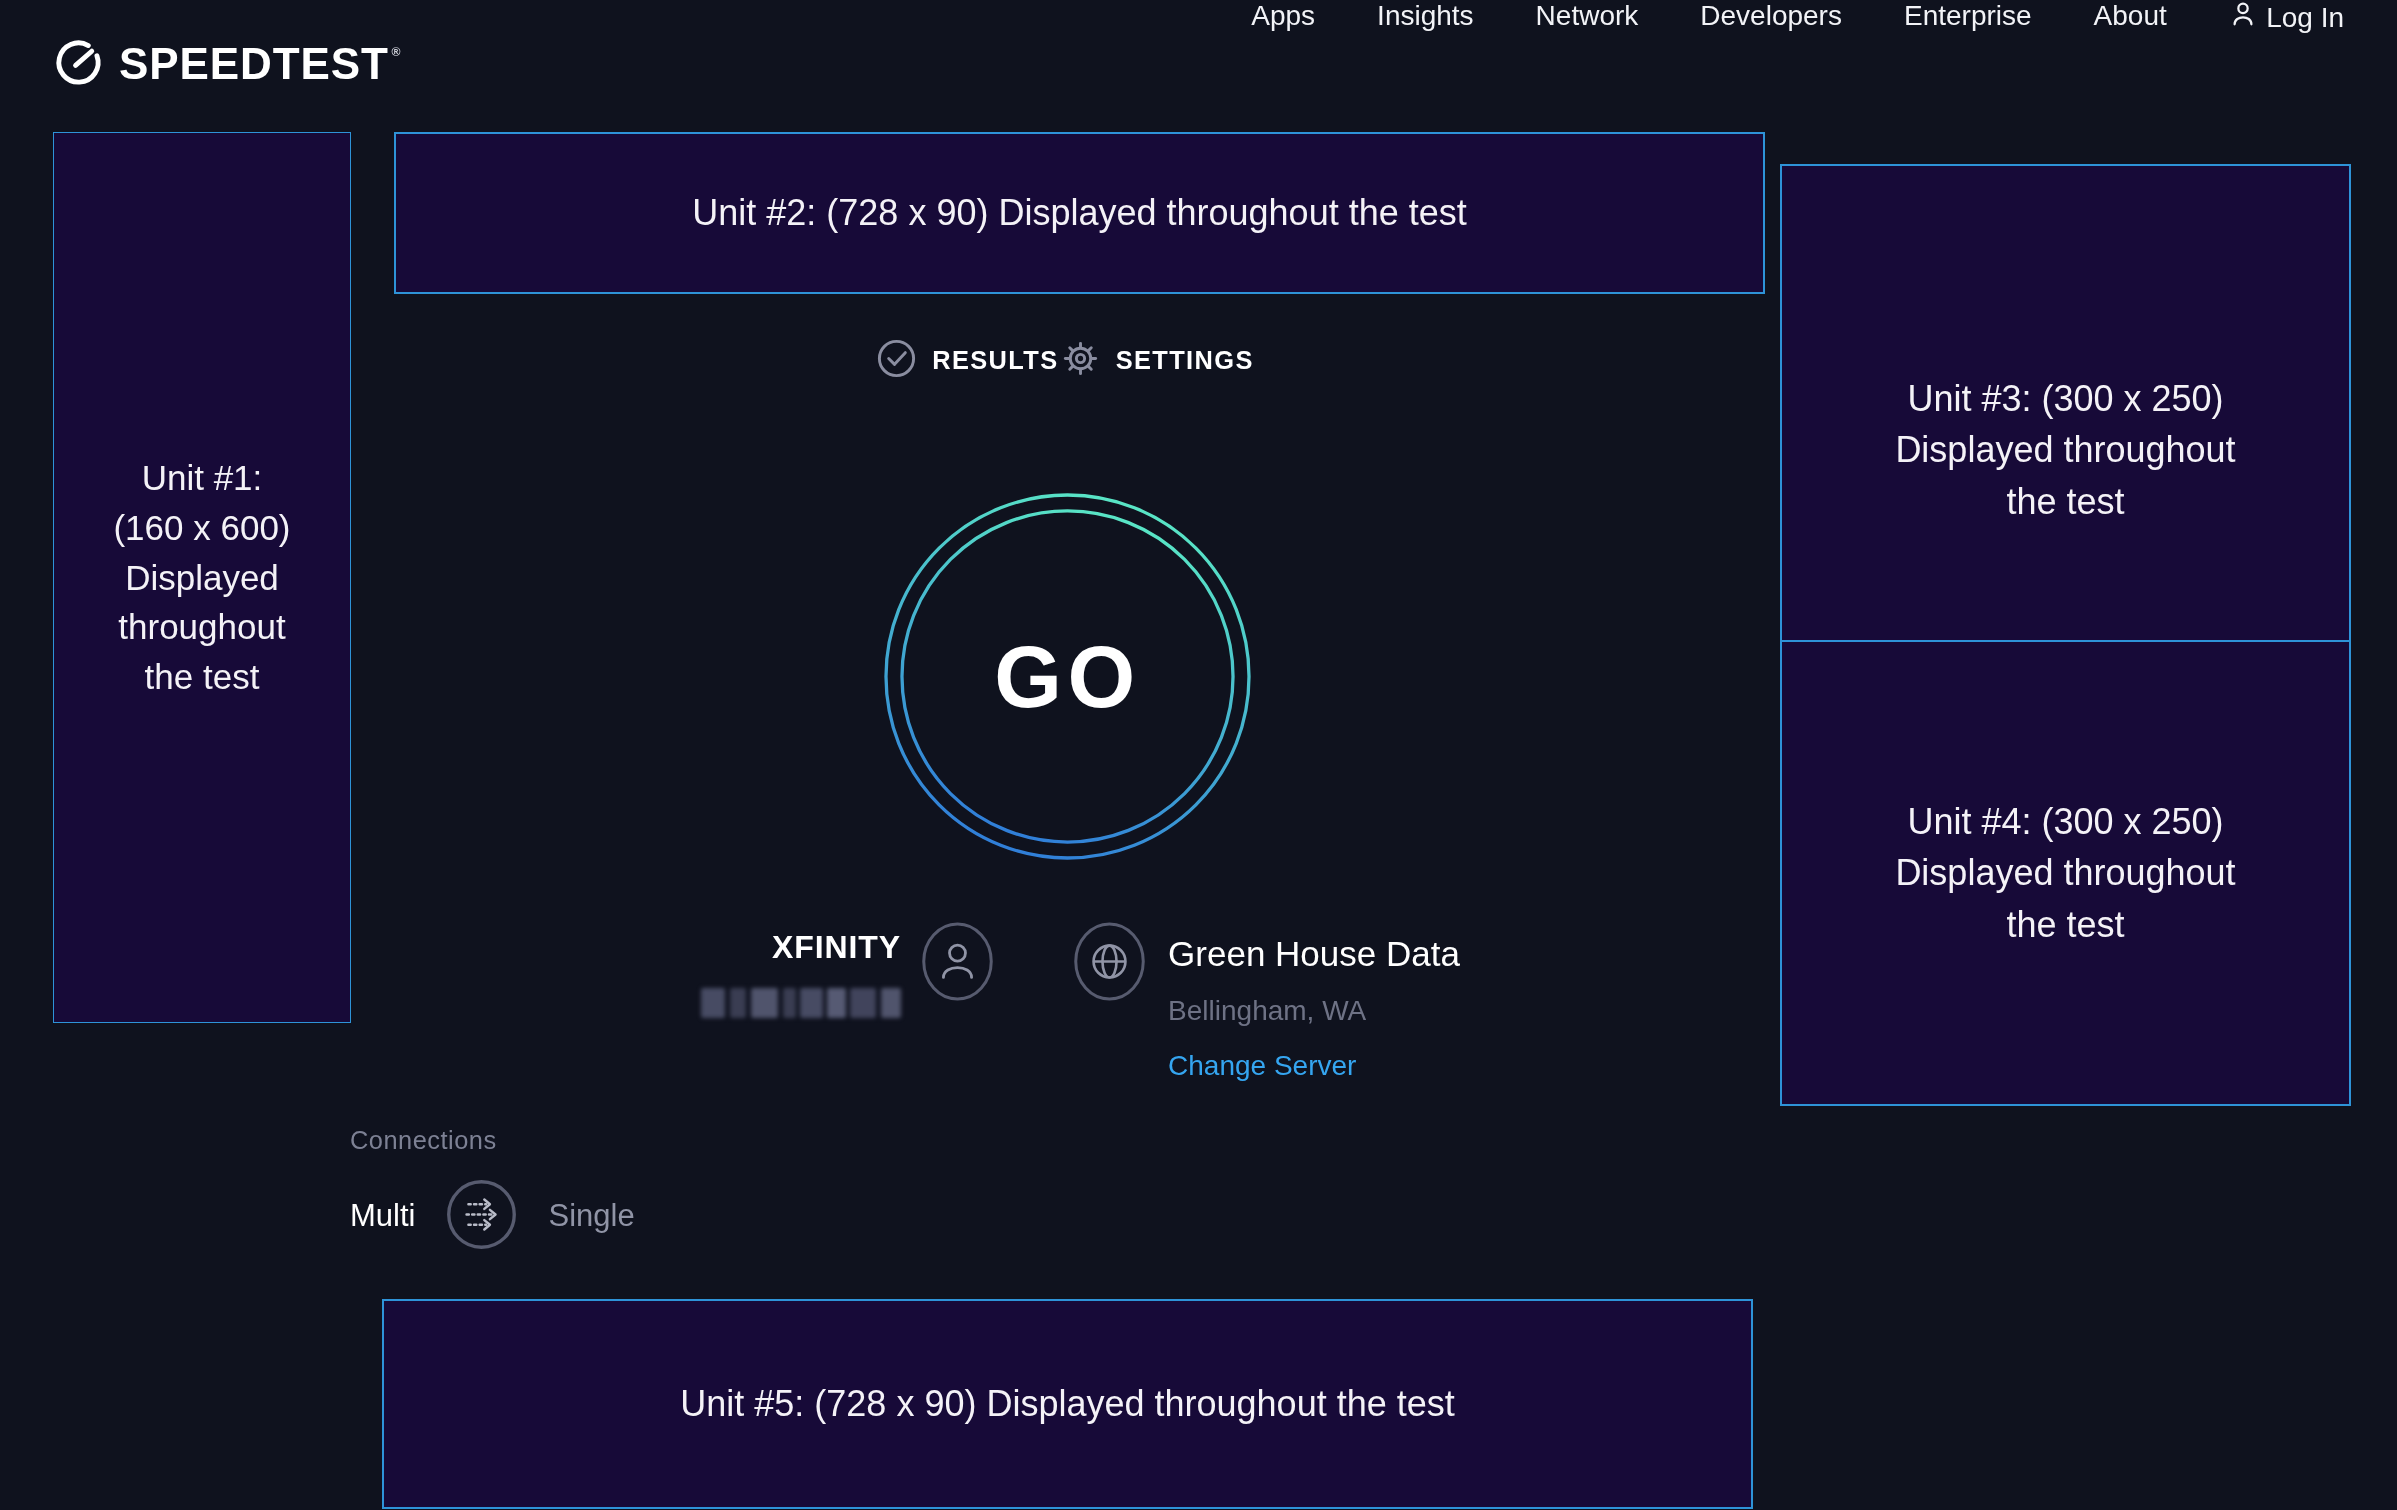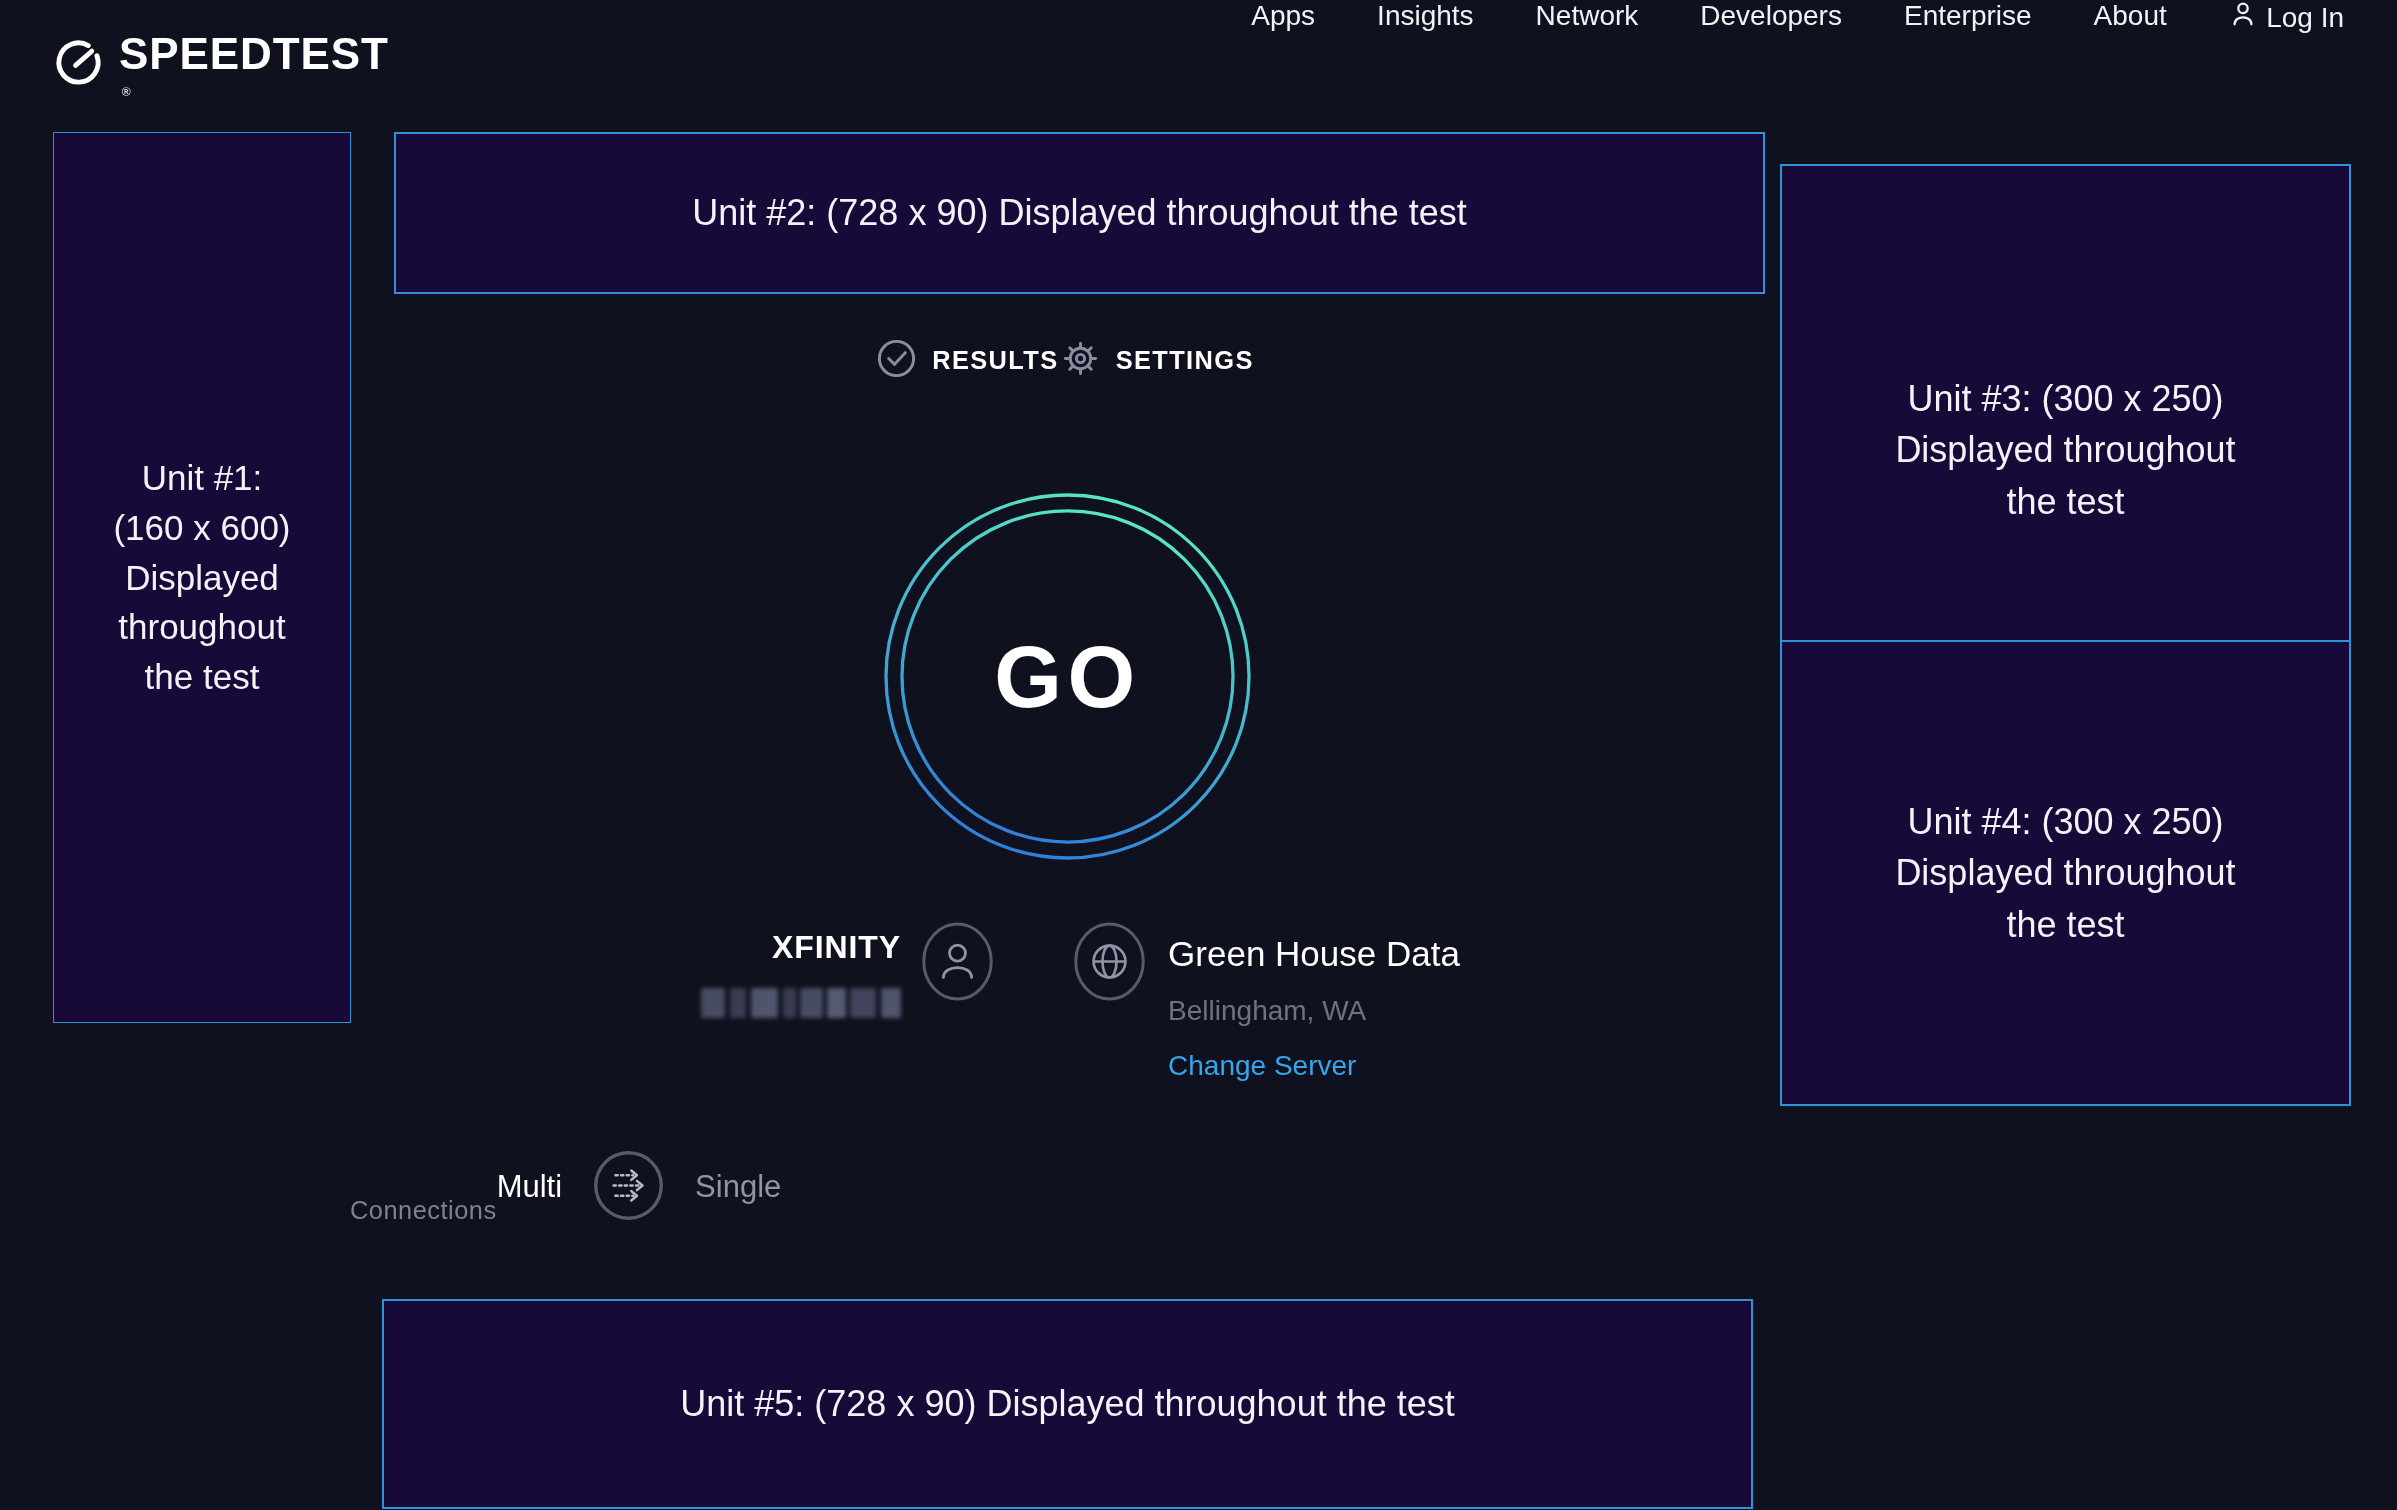--- a/index.html
+++ b/index.html
@@ -19,21 +19,21 @@
   body{
     position:relative;
     width:2397px;height:1510px;
     overflow:hidden;
     font-family:"Liberation Sans", sans-serif;
     color:#fff;
   }
   
   .header{position:absolute;left:0;top:0;width:2397px;height:128px;}
   .logo{position:absolute;left:53px;top:0;height:128px;display:flex;align-items:center;gap:15px;cursor:pointer;}
-  .logo-text{font-size:44px;font-weight:700;letter-spacing:0.9px;color:#fff;display:flex;align-items:flex-start;flex-direction:column;}
+  .logo-text{font-size:44px;font-weight:700;letter-spacing:0.9px;color:#fff;display:flex;align-items:flex-start;}
   .logo-tm{font-size:12.2px;margin-top:5.6px;margin-left:2.8px;color:#cfd1da;}
   .nav{position:absolute;right:53px;top:0;height:128px;display:flex;align-items:flex-start;gap:62px;}
   .nav-item{font-size:28px;color:#f2f3f7;cursor:pointer;white-space:nowrap;}
   .login{display:flex;align-items:center;gap:9.4px;}
   
   .ad{
     position:absolute;
     background:var(--ad-background);
     border:2.8px solid var(--ad-border);
     display:flex;align-items:center;justify-content:center;
@@ -64,21 +64,21 @@
   .ip-redacted{margin-top:22.6px;margin-left:auto;height:30px;width:200px;display:flex;gap:4.7px;filter:blur(1.9px);justify-content:flex-end;}
   .ip-redacted span{display:inline-block;height:100%;border-radius:1.9px;}
   .circle-icon{flex:none;}
   .isp-icon{margin-left:19px;}
   .server-icon{margin-left:77px;}
   .server-block{margin-left:21px;margin-top:13px;}
   .server-name{font-size:35px;font-weight:500;color:#fff;}
   .server-loc{font-size:28px;color:var(--muted-dark);margin-top:21px;}
   .server-change{font-size:28px;color:var(--link);margin-top:22.6px;cursor:pointer;display:inline-block;}
   
-  .connections{position:absolute;left:350px;top:1126px;width:1429px;display:flex;flex-direction:row;align-items:flex-end;}
+  .connections{position:absolute;left:350px;top:1126px;width:1429px;display:flex;flex-direction:column;align-items:flex-start;}
   .connections-label{font-size:25.4px;color:var(--muted);letter-spacing:0.5px;}
   .connections-row{margin-top:22.6px;display:flex;align-items:center;gap:30px;}
   .conn-multi{font-size:31px;color:#fff;font-weight:500;cursor:pointer;}
   .conn-single{font-size:31px;color:var(--icon-glyph);cursor:pointer;}
   .conn-toggle{cursor:pointer;}
 </style>
 </head>
 <body>
 
 <div class="header">

